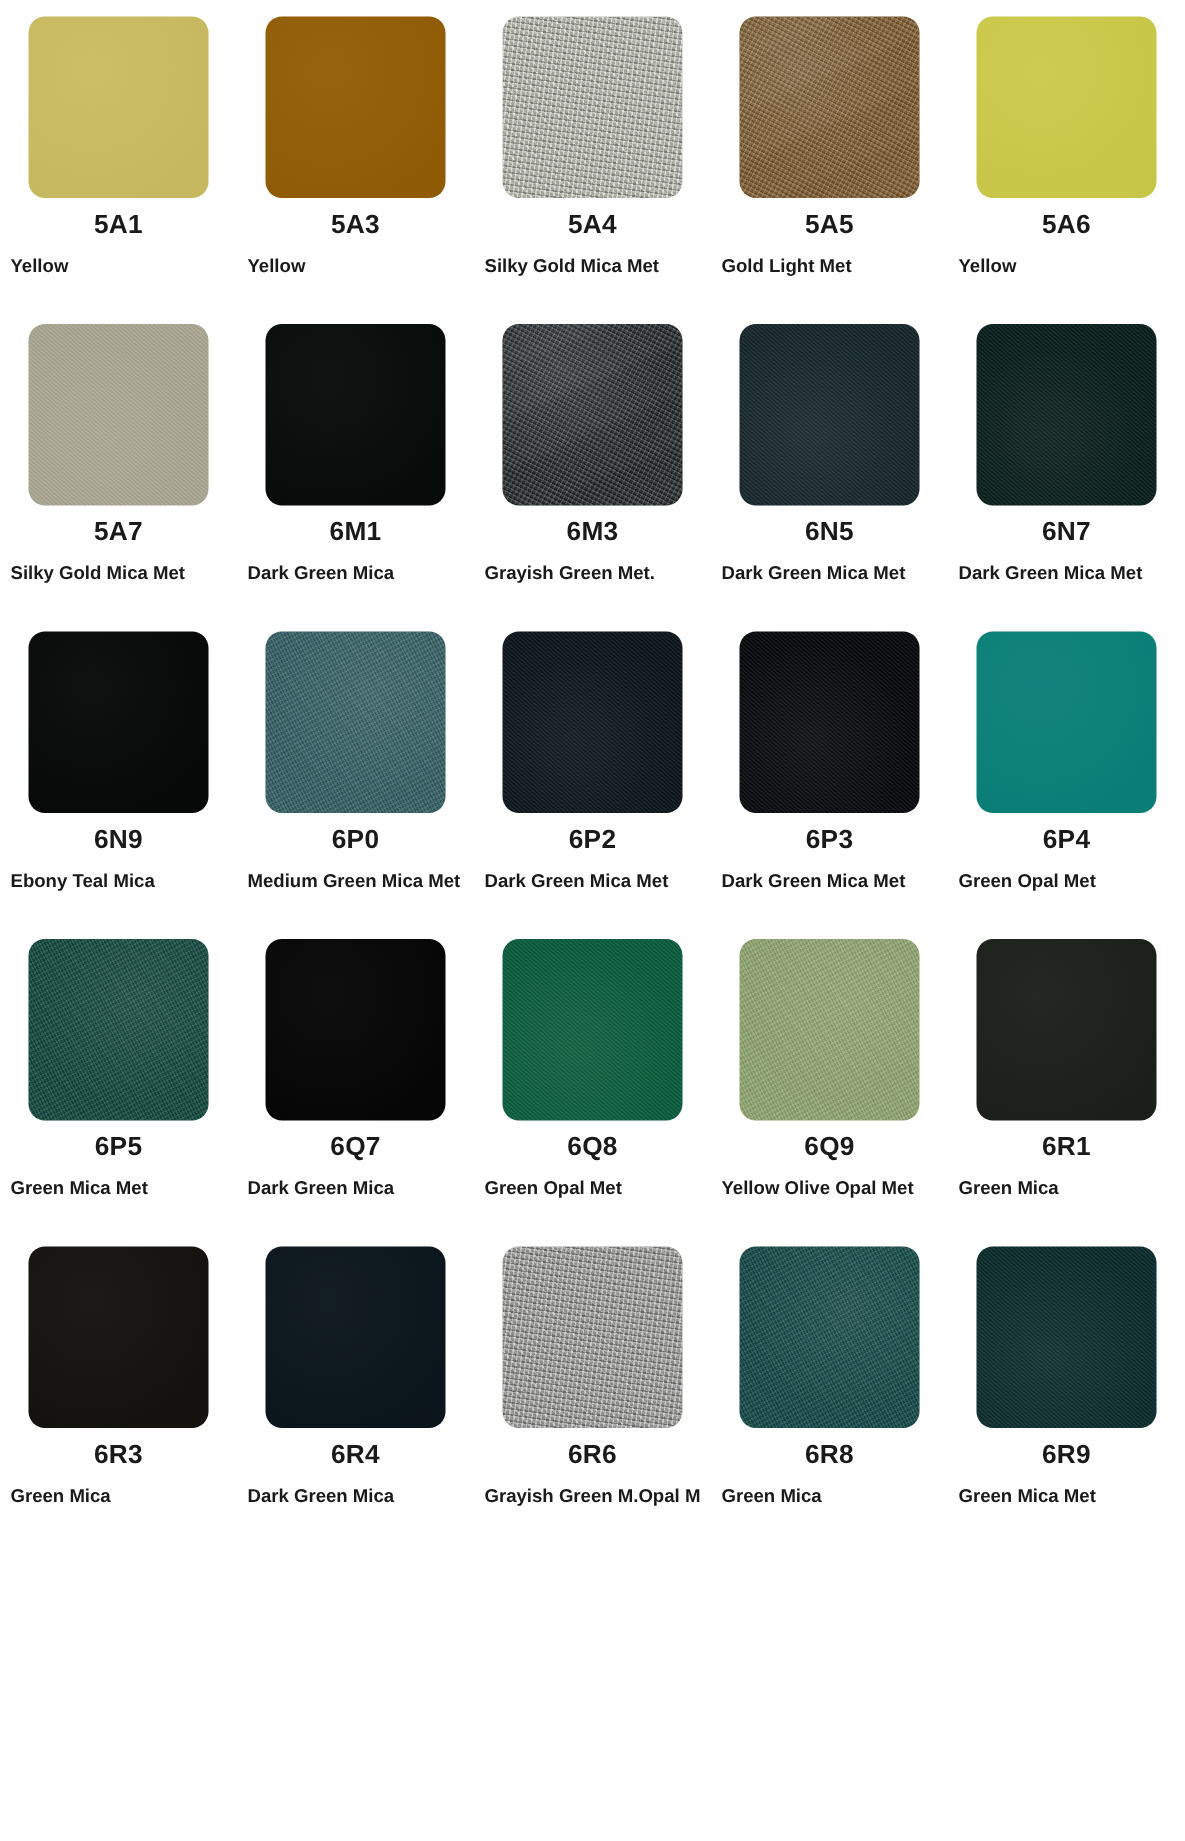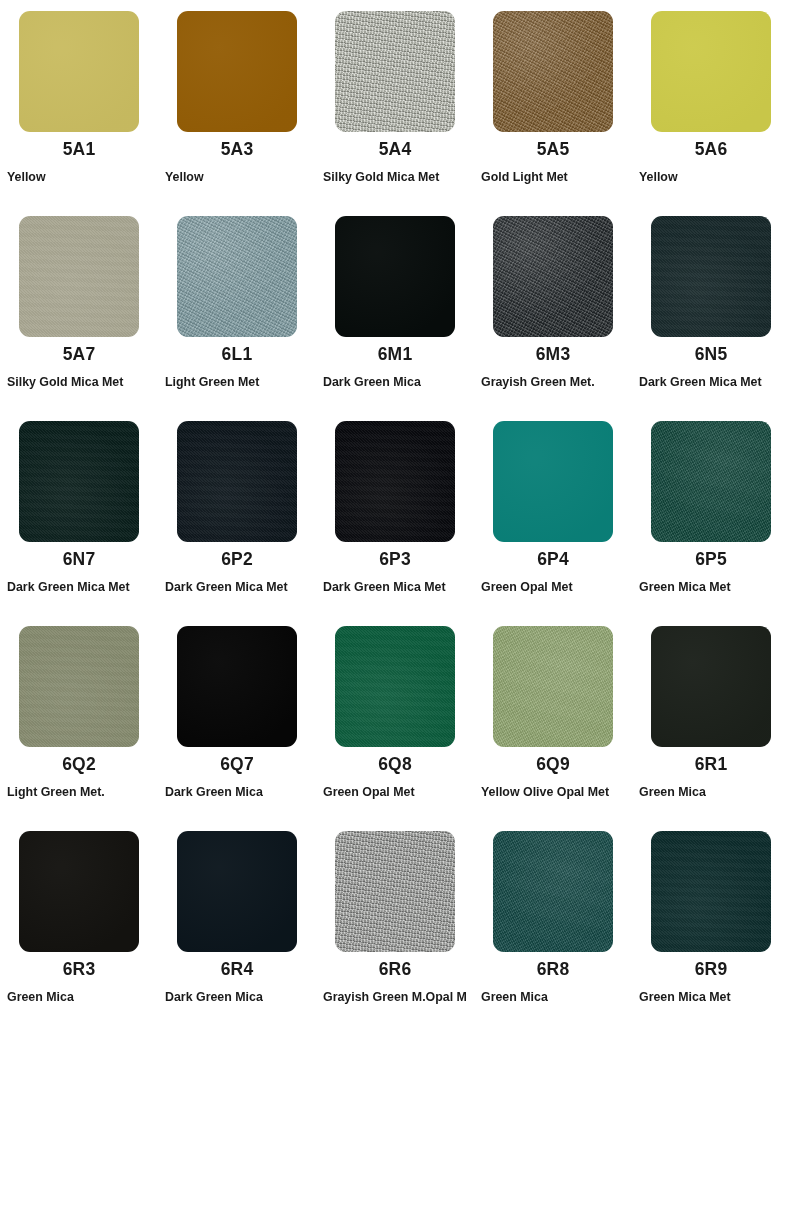--- a/index.html
+++ b/index.html
@@ -160,27 +160,20 @@
     </div>
     <div class="swatch-cell">
       <div class="chip-wrap">
         <div class="chip tex-fine" style="background-color: rgb(169, 167, 146);"></div>
       </div>
       <div class="code">5A7</div>
       <div class="cname">Silky Gold Mica Met</div>
     </div>
     <div class="swatch-cell">
       <div class="chip-wrap">
-        <div class="chip tex-metallic" style="background-color: rgb(126, 155, 161);"></div>
-      </div>
-      <div class="code">6L1</div>
-      <div class="cname">Light Green Met</div>
-    </div>
-    <div class="swatch-cell">
-      <div class="chip-wrap">
         <div class="chip tex-solid" style="background-color: rgb(7, 12, 11);"></div>
       </div>
       <div class="code">6M1</div>
       <div class="cname">Dark Green Mica</div>
     </div>
     <div class="swatch-cell">
       <div class="chip-wrap">
         <div class="chip tex-metallic" style="background-color: rgb(35, 40, 43);"></div>
       </div>
       <div class="code">6M3</div>
@@ -195,20 +188,34 @@
     </div>
     <div class="swatch-cell">
       <div class="chip-wrap">
         <div class="chip tex-fine" style="background-color: rgb(10, 31, 28);"></div>
       </div>
       <div class="code">6N7</div>
       <div class="cname">Dark Green Mica Met</div>
     </div>
     <div class="swatch-cell">
       <div class="chip-wrap">
+        <div class="chip tex-solid" style="background-color: rgb(7, 8, 8);"></div>
+      </div>
+      <div class="code">6N9</div>
+      <div class="cname">Ebony Teal Mica</div>
+    </div>
+    <div class="swatch-cell">
+      <div class="chip-wrap">
+        <div class="chip tex-mica" style="background-color: rgb(53, 96, 101);"></div>
+      </div>
+      <div class="code">6P0</div>
+      <div class="cname">Medium Green Mica Met</div>
+    </div>
+    <div class="swatch-cell">
+      <div class="chip-wrap">
         <div class="chip tex-fine" style="background-color: rgb(13, 22, 28);"></div>
       </div>
       <div class="code">6P2</div>
       <div class="cname">Dark Green Mica Met</div>
     </div>
     <div class="swatch-cell">
       <div class="chip-wrap">
         <div class="chip tex-fine" style="background-color: rgb(9, 10, 14);"></div>
       </div>
       <div class="code">6P3</div>
@@ -223,27 +230,20 @@
     </div>
     <div class="swatch-cell">
       <div class="chip-wrap">
         <div class="chip tex-mica" style="background-color: rgb(19, 72, 61);"></div>
       </div>
       <div class="code">6P5</div>
       <div class="cname">Green Mica Met</div>
     </div>
     <div class="swatch-cell">
       <div class="chip-wrap">
-        <div class="chip tex-fine" style="background-color: rgb(134, 139, 111);"></div>
-      </div>
-      <div class="code">6Q2</div>
-      <div class="cname">Light Green Met.</div>
-    </div>
-    <div class="swatch-cell">
-      <div class="chip-wrap">
         <div class="chip tex-solid" style="background-color: rgb(6, 6, 6);"></div>
       </div>
       <div class="code">6Q7</div>
       <div class="cname">Dark Green Mica</div>
     </div>
     <div class="swatch-cell">
       <div class="chip-wrap">
         <div class="chip tex-fine" style="background-color: rgb(11, 92, 60);"></div>
       </div>
       <div class="code">6Q8</div>

